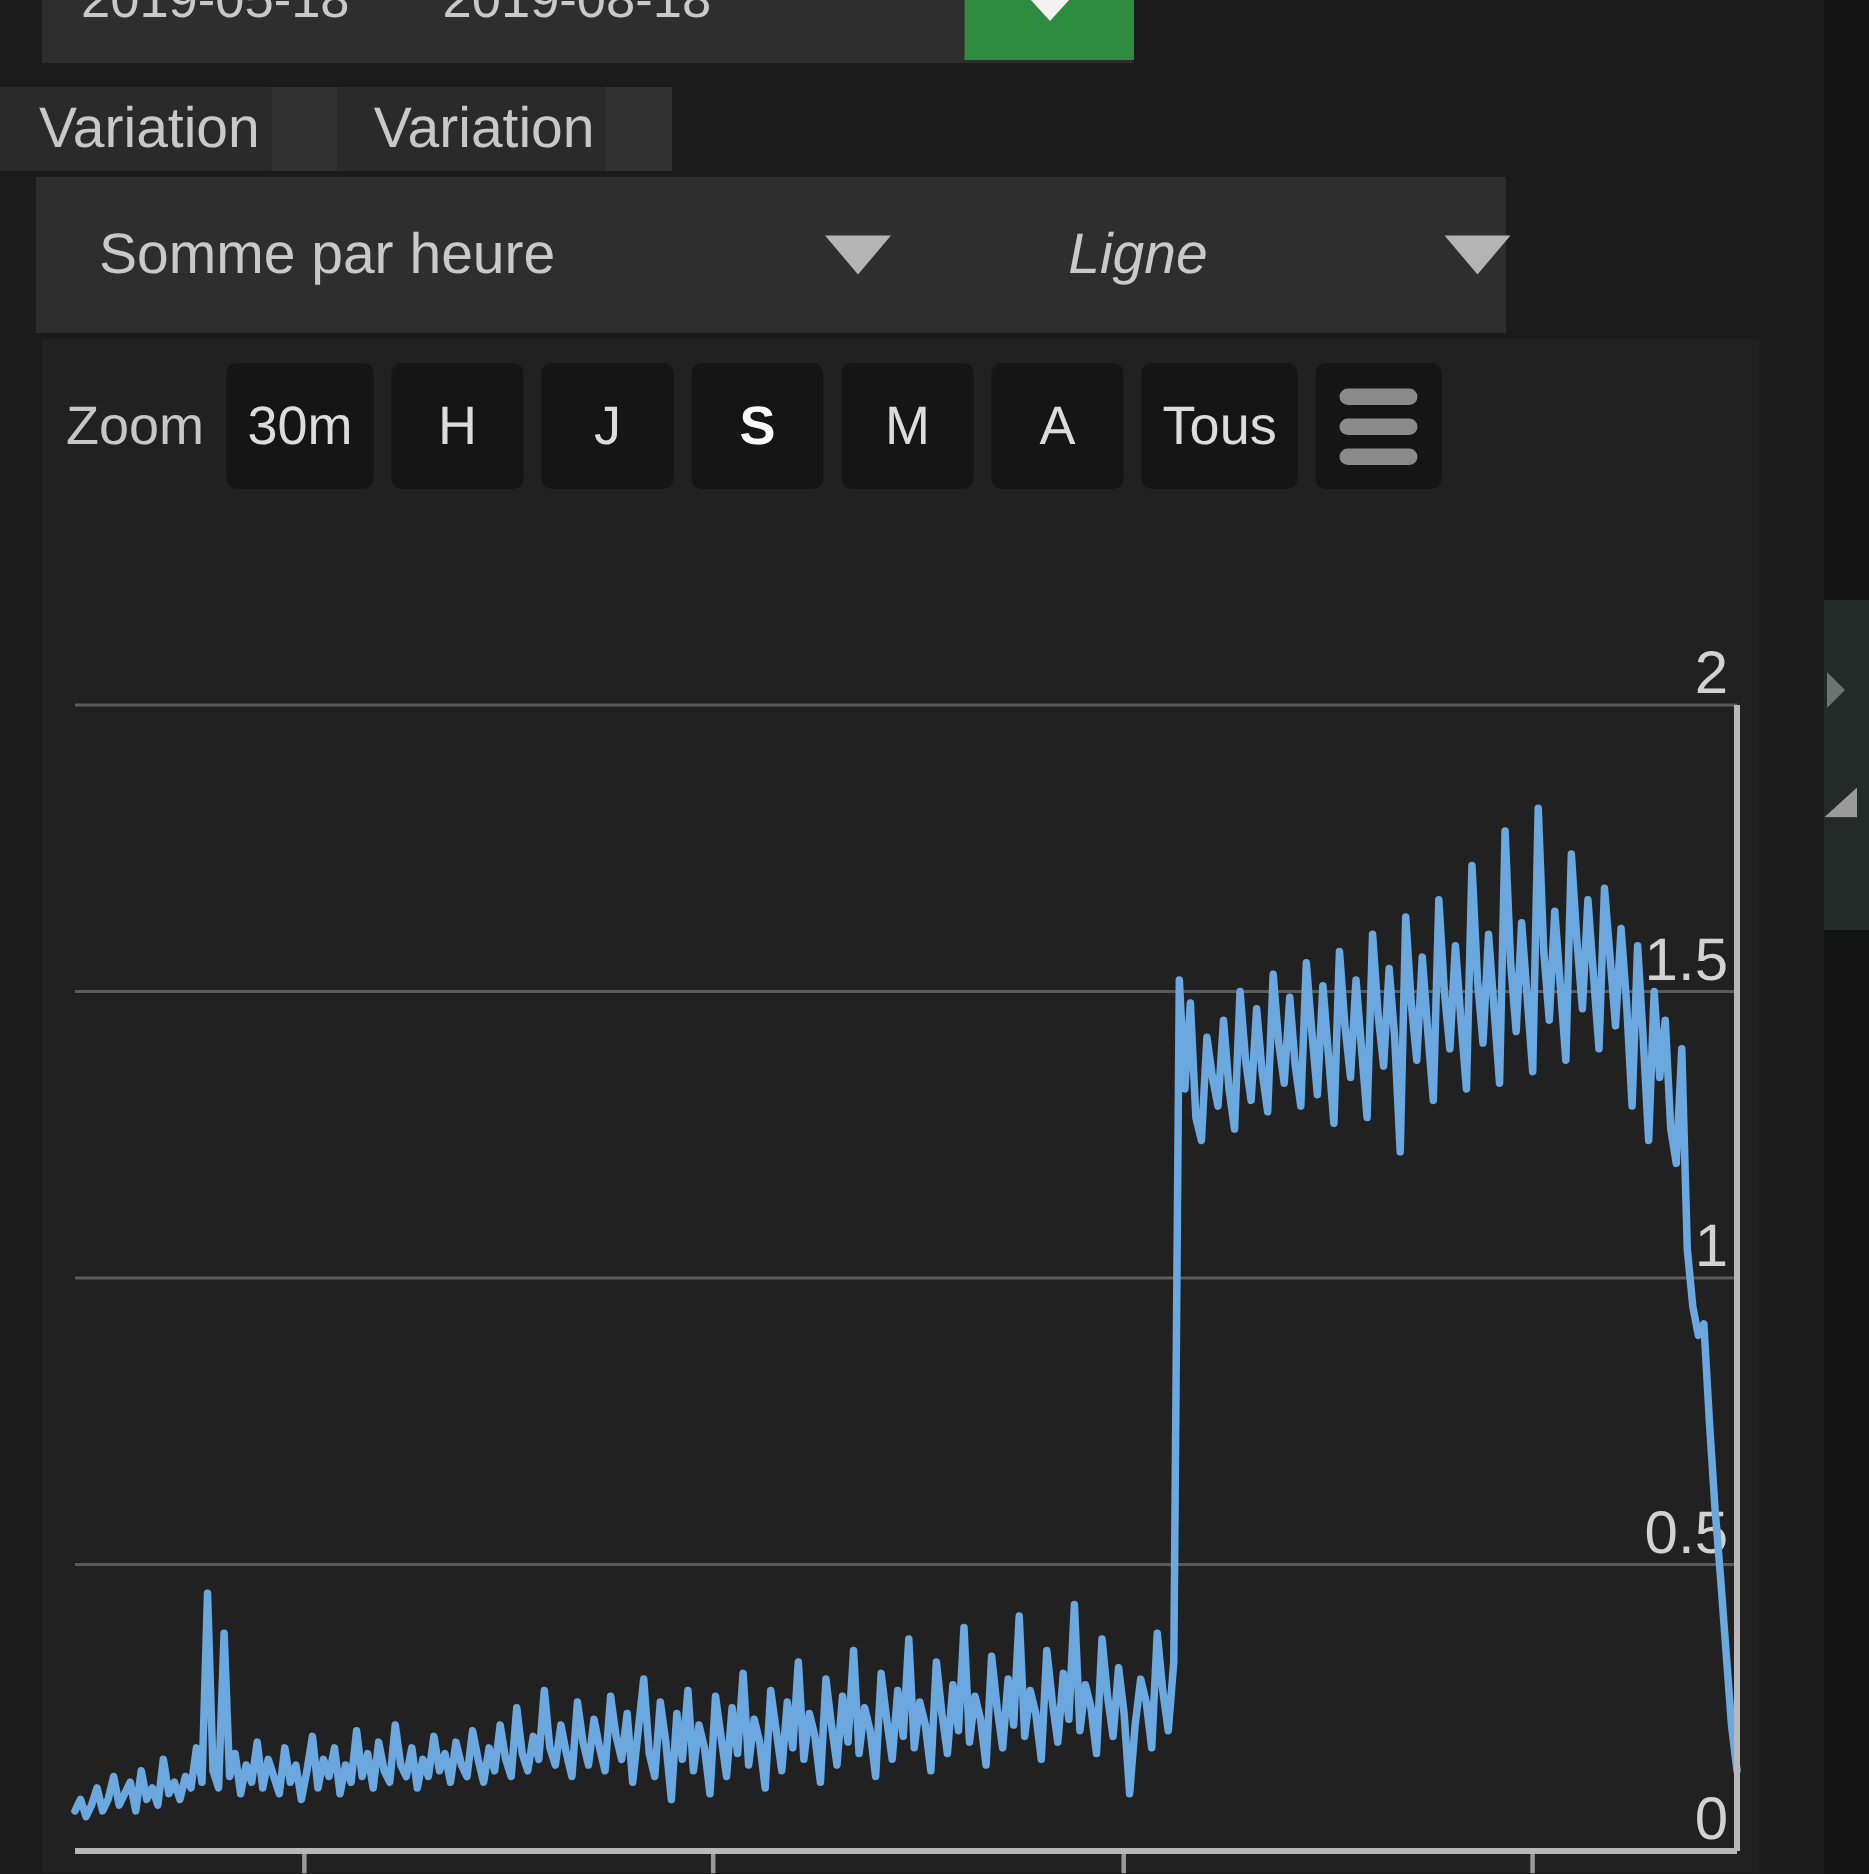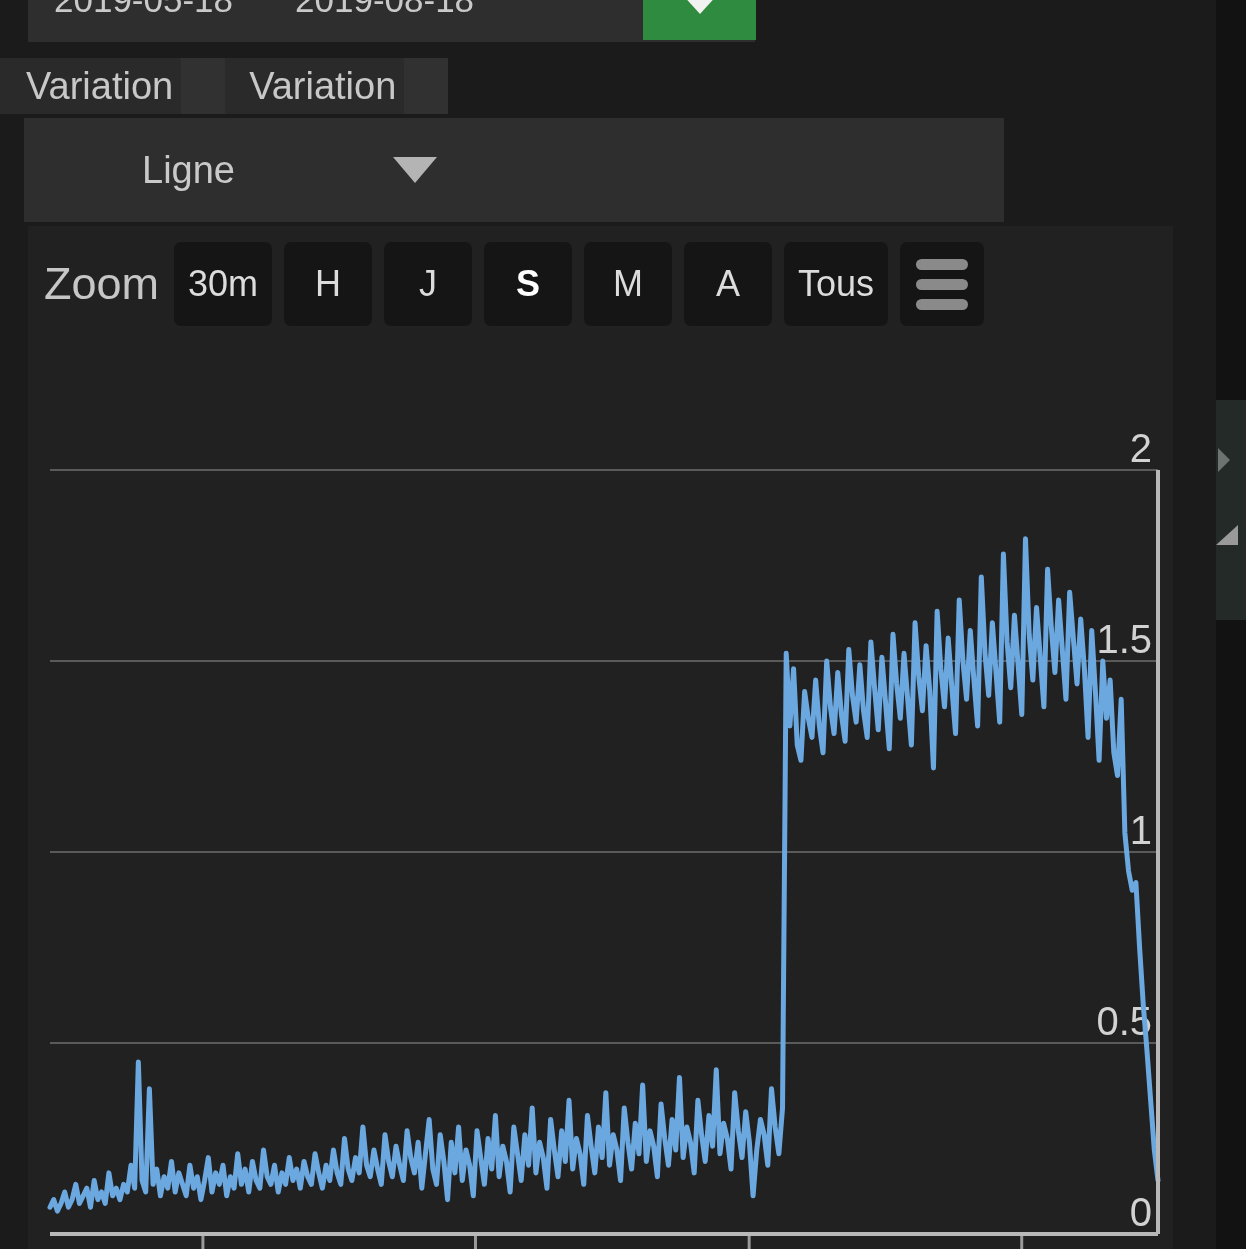--- a/index.html
+++ b/index.html
@@ -105,21 +105,21 @@
     height: 104px;
     cursor: pointer;
   }
   .dd .dd-text {
     color: #c9c9c9;
     font-size: 38px;
     white-space: nowrap;
   }
   .dd.agg .dd-text { margin-left: 42px; }
   .dd.agg .dd-arrow { margin-left: 180px; }
-  .dd.type .dd-text { margin-left: 118px; }
+  .dd.type .dd-text { margin-left: 118px; font-style: italic; }
   .dd.type .dd-arrow { margin-left: 158px; }
   .dd-arrow {
     width: 0; height: 0;
     border-left: 22px solid transparent;
     border-right: 22px solid transparent;
     border-top: 26px solid #b4b4b4;
   }
 
   
   .chart-card {
@@ -135,21 +135,21 @@
   .zoom-bar {
     position: absolute;
     left: 16px;
     top: 16px;
     height: 84px;
     display: flex;
     align-items: center;
   }
   .zoom-label {
     color: #c6c6c6;
-    font-size: 45px;
+    font-size: 36px;
     margin-right: 15px;
     white-space: nowrap;
     text-align: right;
   }
   .zbtn {
     height: 84px;
     min-width: 88px;
     background: #151515;
     border: none;
     border-radius: 7px;
@@ -254,20 +254,24 @@
     <span class="ck-label">Variation</span>
     <span class="ck-box"></span>
   </div>
   <div class="check-item second">
     <span class="ck-label">Variation</span>
     <span class="ck-box"></span>
   </div>
 </div>
 
 <div class="dd-panel">
+  <div class="dd agg">
+    <span class="dd-text">Somme par heure</span>
+    <span class="dd-arrow"></span>
+  </div>
   <div class="dd type">
     <span class="dd-text">Ligne</span>
     <span class="dd-arrow"></span>
   </div>
 </div>
 
 <div class="chart-card">
 
   <div class="zoom-bar">
     <span class="zoom-label">Zoom</span>

